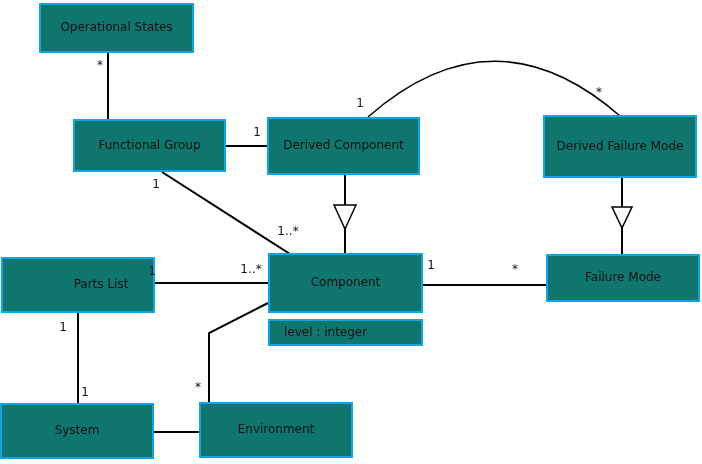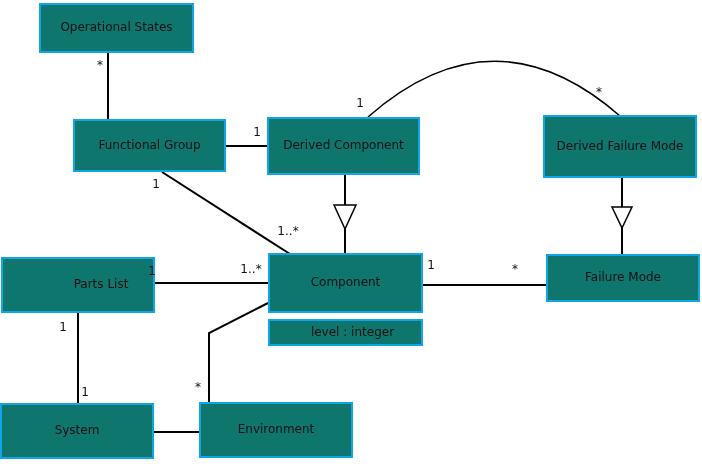--- a/index.html
+++ b/index.html
@@ -6,21 +6,21 @@
   .canvas {
     position:relative; width:702px; height:464px; background:#ffffff;
     font-family:"DejaVu Sans", sans-serif; color:#111111; overflow:hidden;
   }
   .connector-layer { position:absolute; left:0; top:0; width:702px; height:464px; }
   .uml-box {
     position:absolute; box-sizing:border-box; background:#0f766e;
     border:2px solid #0ea5e9; display:flex; align-items:center; justify-content:center;
     font-size:12px; line-height:1.1; text-align:center; white-space:nowrap;
   }
-  .attr-box { justify-content:center; padding-left:14px; }
+  .attr-box { justify-content:flex-start; padding-left:14px; }
   .mult {
     position:absolute; font-size:12px; transform:translate(-50%,-50%);
     white-space:nowrap; background:transparent;
   }
 </style>
 </head>
 <body>
 
 <div class="canvas">
 

